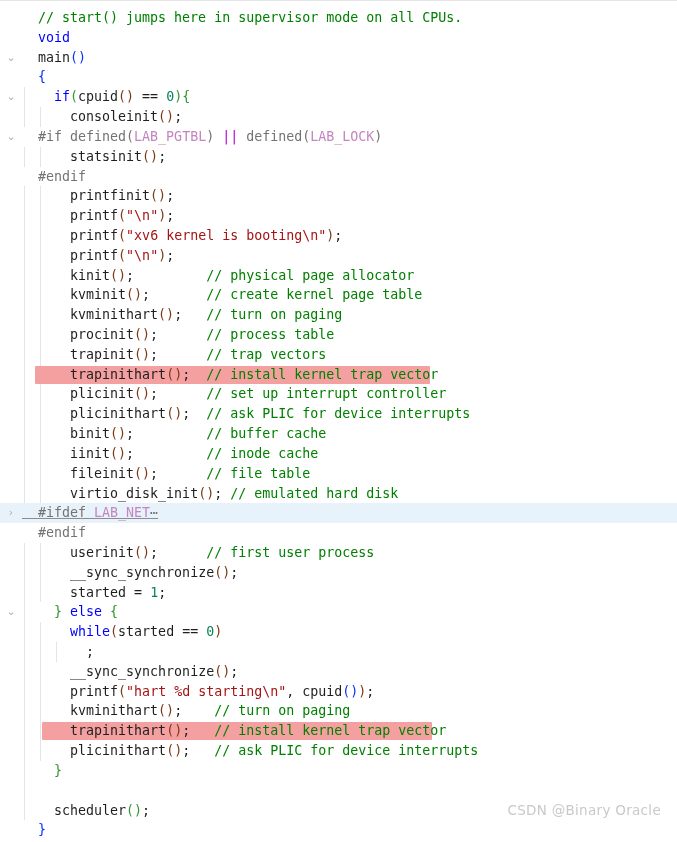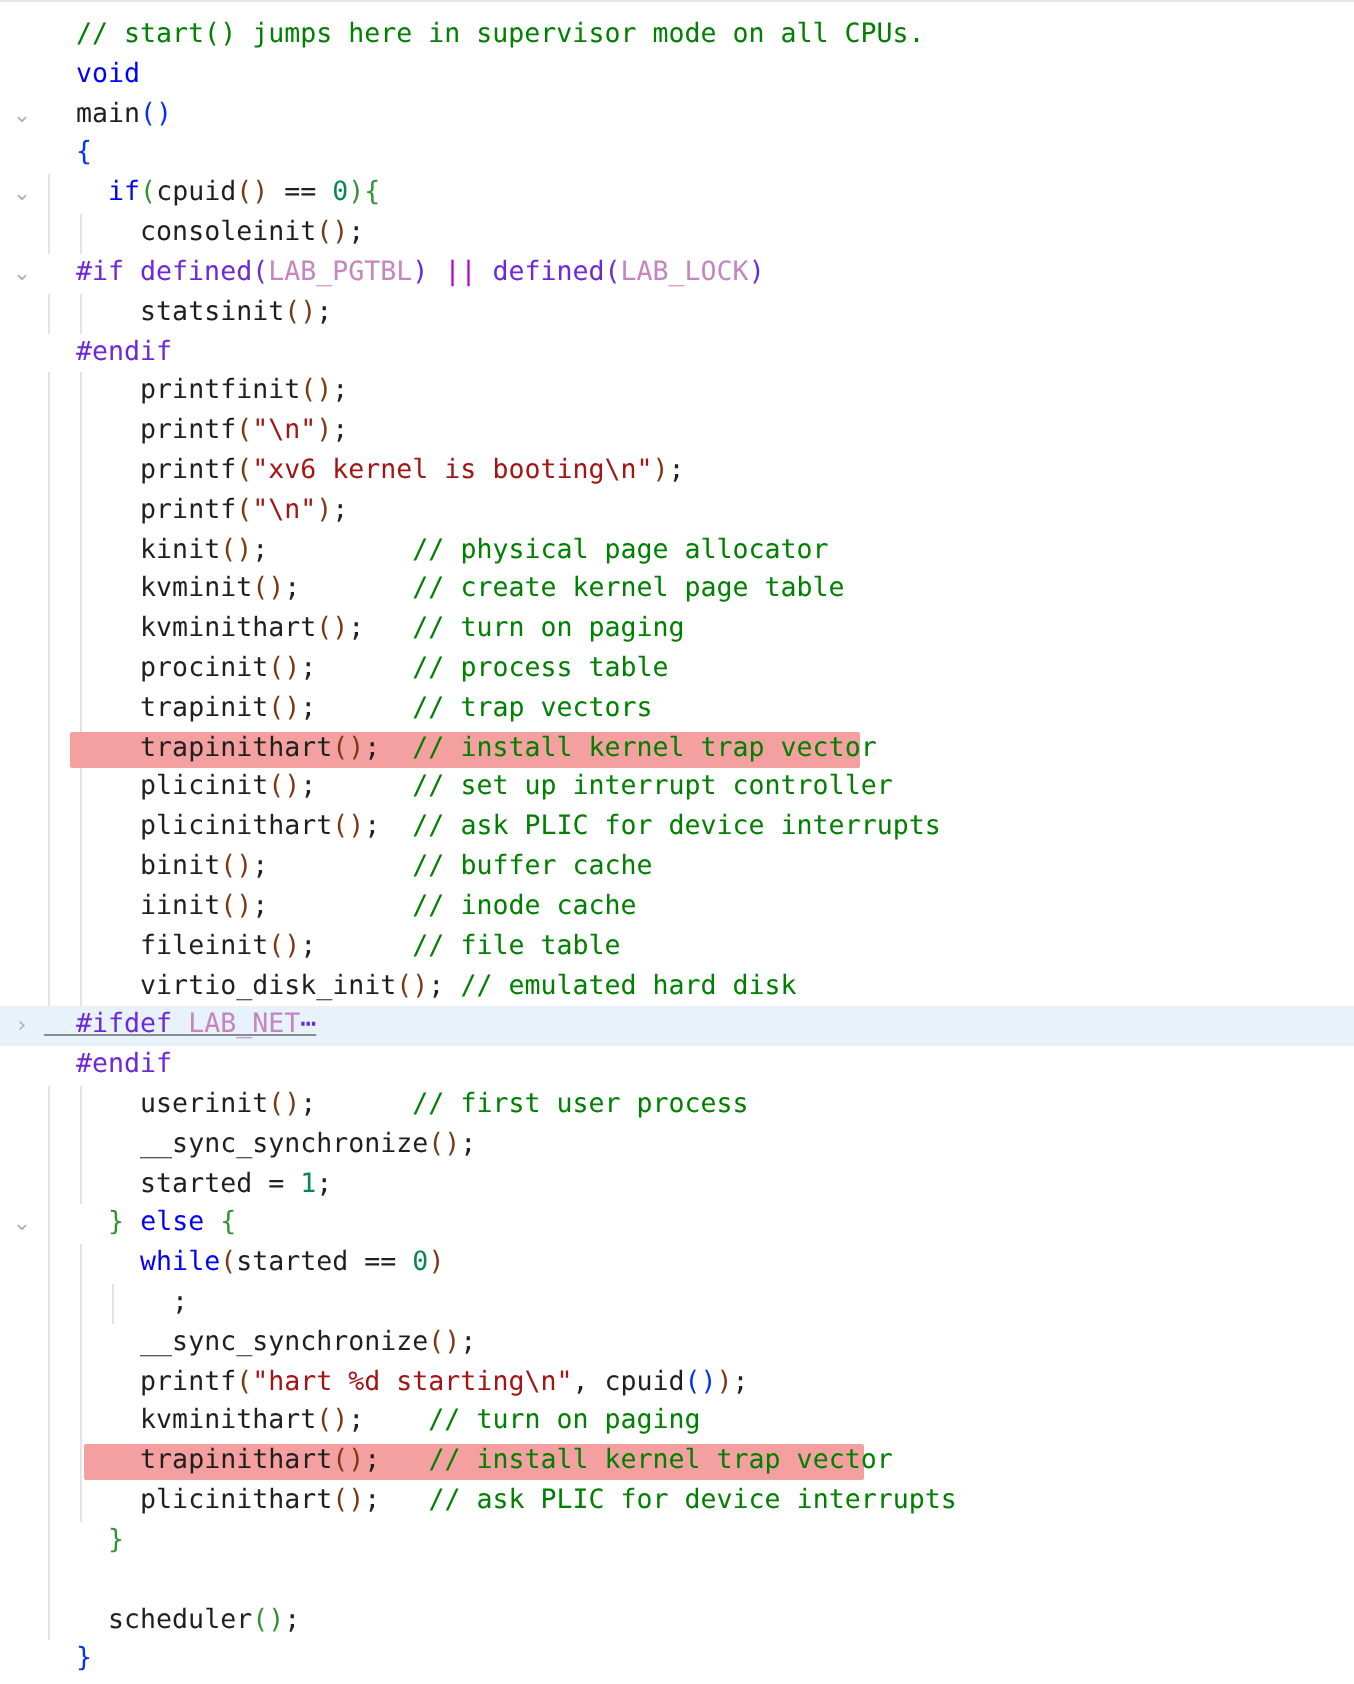--- a/index.html
+++ b/index.html
@@ -71,21 +71,21 @@
     z-index:0;
   }
   .ltext, .gutter{z-index:1;}
   
   .c  {color:#008000;}              
   .kw {color:#0000ff;}              
   .ty {color:#0000ff;}              
   .fn {color:#1f1f1f;}              
   .st {color:#a31515;}              
   .nu {color:#098658;}              
-  .pp {color:#6d28d9;}              
+  .pp {color:#737373;}              
   .mc {color:#c586c0;}              
   .op {color:#1f1f1f;}              
   .b1 {color:#0431fa;}              
   .b2 {color:#319331;}              
   .b3 {color:#7b3814;}              
   .pk {color:#af00db;}              
   
   #watermark{
     position:absolute;
     right:16px;bottom:24px;
@@ -97,14 +97,15 @@
     z-index:5;
   }
 </style>
 </head>
 <body>
 
 <div id="editor">
 
   <div class="code" id="code-root"><div class="line" style="top: 0px;"><div class="gutter"></div><div class="ltext"><span class="op">  </span><span class="c">// start() jumps here in supervisor mode on all CPUs.</span></div></div><div class="line" style="top: 0px;"><div class="gutter"></div><div class="ltext"><span class="op">  </span><span class="ty">void</span></div></div><div class="line" style="top: 0px;"><div class="gutter">⌄</div><div class="ltext"><span class="op">  </span><span class="fn">main</span><span class="b1">()</span></div></div><div class="line" style="top: 0px;"><div class="gutter"></div><div class="ltext"><span class="op">  </span><span class="b1">{</span></div></div><div class="line" style="top: 0px;"><div class="gutter">⌄</div><div class="guide" style="left: 24px; background: rgb(228, 228, 228);"></div><div class="ltext"><span class="op">    </span><span class="kw">if</span><span class="b2">(</span><span class="fn">cpuid</span><span class="b3">()</span><span class="op"> == </span><span class="nu">0</span><span class="b2">)</span><span class="b2">{</span></div></div><div class="line" style="top: 0px;"><div class="gutter"></div><div class="guide" style="left: 24px; background: rgb(228, 228, 228);"></div><div class="guide" style="left: 40px; background: rgb(228, 228, 228);"></div><div class="ltext"><span class="op">      </span><span class="fn">consoleinit</span><span class="b3">()</span><span class="op">;</span></div></div><div class="line" style="top: 0px;"><div class="gutter">⌄</div><div class="ltext"><span class="op">  </span><span class="pp">#if defined</span><span class="pp">(</span><span class="mc">LAB_PGTBL</span><span class="pp">)</span><span class="pp"> </span><span class="pk">||</span><span class="pp"> defined</span><span class="pp">(</span><span class="mc">LAB_LOCK</span><span class="pp">)</span></div></div><div class="line" style="top: 0px;"><div class="gutter"></div><div class="guide" style="left: 24px; background: rgb(228, 228, 228);"></div><div class="guide" style="left: 40px; background: rgb(228, 228, 228);"></div><div class="ltext"><span class="op">      </span><span class="fn">statsinit</span><span class="b3">()</span><span class="op">;</span></div></div><div class="line" style="top: 0px;"><div class="gutter"></div><div class="ltext"><span class="op">  </span><span class="pp">#endif</span></div></div><div class="line" style="top: 0px;"><div class="gutter"></div><div class="guide" style="left: 24px; background: rgb(228, 228, 228);"></div><div class="guide" style="left: 40px; background: rgb(228, 228, 228);"></div><div class="ltext"><span class="op">      </span><span class="fn">printfinit</span><span class="b3">()</span><span class="op">;</span></div></div><div class="line" style="top: 0px;"><div class="gutter"></div><div class="guide" style="left: 24px; background: rgb(228, 228, 228);"></div><div class="guide" style="left: 40px; background: rgb(228, 228, 228);"></div><div class="ltext"><span class="op">      </span><span class="fn">printf</span><span class="b3">(</span><span class="st">"\n"</span><span class="b3">)</span><span class="op">;</span></div></div><div class="line" style="top: 0px;"><div class="gutter"></div><div class="guide" style="left: 24px; background: rgb(228, 228, 228);"></div><div class="guide" style="left: 40px; background: rgb(228, 228, 228);"></div><div class="ltext"><span class="op">      </span><span class="fn">printf</span><span class="b3">(</span><span class="st">"xv6 kernel is booting\n"</span><span class="b3">)</span><span class="op">;</span></div></div><div class="line" style="top: 0px;"><div class="gutter"></div><div class="guide" style="left: 24px; background: rgb(228, 228, 228);"></div><div class="guide" style="left: 40px; background: rgb(228, 228, 228);"></div><div class="ltext"><span class="op">      </span><span class="fn">printf</span><span class="b3">(</span><span class="st">"\n"</span><span class="b3">)</span><span class="op">;</span></div></div><div class="line" style="top: 0px;"><div class="gutter"></div><div class="guide" style="left: 24px; background: rgb(228, 228, 228);"></div><div class="guide" style="left: 40px; background: rgb(228, 228, 228);"></div><div class="ltext"><span class="op">      </span><span class="fn">kinit</span><span class="b3">()</span><span class="op">;</span><span class="op">         </span><span class="c">// physical page allocator</span></div></div><div class="line" style="top: 0px;"><div class="gutter"></div><div class="guide" style="left: 24px; background: rgb(228, 228, 228);"></div><div class="guide" style="left: 40px; background: rgb(228, 228, 228);"></div><div class="ltext"><span class="op">      </span><span class="fn">kvminit</span><span class="b3">()</span><span class="op">;</span><span class="op">       </span><span class="c">// create kernel page table</span></div></div><div class="line" style="top: 0px;"><div class="gutter"></div><div class="guide" style="left: 24px; background: rgb(228, 228, 228);"></div><div class="guide" style="left: 40px; background: rgb(228, 228, 228);"></div><div class="ltext"><span class="op">      </span><span class="fn">kvminithart</span><span class="b3">()</span><span class="op">;</span><span class="op">   </span><span class="c">// turn on paging</span></div></div><div class="line" style="top: 0px;"><div class="gutter"></div><div class="guide" style="left: 24px; background: rgb(228, 228, 228);"></div><div class="guide" style="left: 40px; background: rgb(228, 228, 228);"></div><div class="ltext"><span class="op">      </span><span class="fn">procinit</span><span class="b3">()</span><span class="op">;</span><span class="op">      </span><span class="c">// process table</span></div></div><div class="line" style="top: 0px;"><div class="gutter"></div><div class="guide" style="left: 24px; background: rgb(228, 228, 228);"></div><div class="guide" style="left: 40px; background: rgb(228, 228, 228);"></div><div class="ltext"><span class="op">      </span><span class="fn">trapinit</span><span class="b3">()</span><span class="op">;</span><span class="op">      </span><span class="c">// trap vectors</span></div></div><div class="line" style="top: 0px;"><div class="gutter"></div><div class="guide" style="left: 24px; background: rgb(228, 228, 228);"></div><div class="guide" style="left: 40px; background: rgb(228, 228, 228);"></div><div class="hl" style="left: 35px; width: 395px; background: rgb(245, 160, 160);"></div><div class="ltext"><span class="op">      </span><span class="fn">trapinithart</span><span class="b3">()</span><span class="op">;</span><span class="op">  </span><span class="c">// install kernel trap vector</span></div></div><div class="line" style="top: 0px;"><div class="gutter"></div><div class="guide" style="left: 24px; background: rgb(228, 228, 228);"></div><div class="guide" style="left: 40px; background: rgb(228, 228, 228);"></div><div class="ltext"><span class="op">      </span><span class="fn">plicinit</span><span class="b3">()</span><span class="op">;</span><span class="op">      </span><span class="c">// set up interrupt controller</span></div></div><div class="line" style="top: 0px;"><div class="gutter"></div><div class="guide" style="left: 24px; background: rgb(228, 228, 228);"></div><div class="guide" style="left: 40px; background: rgb(228, 228, 228);"></div><div class="ltext"><span class="op">      </span><span class="fn">plicinithart</span><span class="b3">()</span><span class="op">;</span><span class="op">  </span><span class="c">// ask PLIC for device interrupts</span></div></div><div class="line" style="top: 0px;"><div class="gutter"></div><div class="guide" style="left: 24px; background: rgb(228, 228, 228);"></div><div class="guide" style="left: 40px; background: rgb(228, 228, 228);"></div><div class="ltext"><span class="op">      </span><span class="fn">binit</span><span class="b3">()</span><span class="op">;</span><span class="op">         </span><span class="c">// buffer cache</span></div></div><div class="line" style="top: 0px;"><div class="gutter"></div><div class="guide" style="left: 24px; background: rgb(228, 228, 228);"></div><div class="guide" style="left: 40px; background: rgb(228, 228, 228);"></div><div class="ltext"><span class="op">      </span><span class="fn">iinit</span><span class="b3">()</span><span class="op">;</span><span class="op">         </span><span class="c">// inode cache</span></div></div><div class="line" style="top: 0px;"><div class="gutter"></div><div class="guide" style="left: 24px; background: rgb(228, 228, 228);"></div><div class="guide" style="left: 40px; background: rgb(228, 228, 228);"></div><div class="ltext"><span class="op">      </span><span class="fn">fileinit</span><span class="b3">()</span><span class="op">;</span><span class="op">      </span><span class="c">// file table</span></div></div><div class="line" style="top: 0px;"><div class="gutter"></div><div class="guide" style="left: 24px; background: rgb(228, 228, 228);"></div><div class="guide" style="left: 40px; background: rgb(228, 228, 228);"></div><div class="ltext"><span class="op">      </span><span class="fn">virtio_disk_init</span><span class="b3">()</span><span class="op">;</span><span class="op"> </span><span class="c">// emulated hard disk</span></div></div><div class="line folded" style="top: 0px;"><div class="gutter">›</div><div class="ltext"><span class="op">  </span><span class="pp">#ifdef </span><span class="mc">LAB_NET</span><span class="pp">⋯</span></div></div><div class="line" style="top: 0px;"><div class="gutter"></div><div class="ltext"><span class="op">  </span><span class="pp">#endif</span></div></div><div class="line" style="top: 0px;"><div class="gutter"></div><div class="guide" style="left: 24px; background: rgb(228, 228, 228);"></div><div class="guide" style="left: 40px; background: rgb(228, 228, 228);"></div><div class="ltext"><span class="op">      </span><span class="fn">userinit</span><span class="b3">()</span><span class="op">;</span><span class="op">      </span><span class="c">// first user process</span></div></div><div class="line" style="top: 0px;"><div class="gutter"></div><div class="guide" style="left: 24px; background: rgb(228, 228, 228);"></div><div class="guide" style="left: 40px; background: rgb(228, 228, 228);"></div><div class="ltext"><span class="op">      </span><span class="fn">__sync_synchronize</span><span class="b3">()</span><span class="op">;</span></div></div><div class="line" style="top: 0px;"><div class="gutter"></div><div class="guide" style="left: 24px; background: rgb(228, 228, 228);"></div><div class="guide" style="left: 40px; background: rgb(228, 228, 228);"></div><div class="ltext"><span class="op">      </span><span class="fn">started</span><span class="op"> = </span><span class="nu">1</span><span class="op">;</span></div></div><div class="line" style="top: 0px;"><div class="gutter">⌄</div><div class="guide" style="left: 24px; background: rgb(228, 228, 228);"></div><div class="ltext"><span class="op">    </span><span class="b2">}</span><span class="op"> </span><span class="kw">else</span><span class="op"> </span><span class="b2">{</span></div></div><div class="line" style="top: 0px;"><div class="gutter"></div><div class="guide" style="left: 24px; background: rgb(228, 228, 228);"></div><div class="guide" style="left: 40px; background: rgb(228, 228, 228);"></div><div class="ltext"><span class="op">      </span><span class="kw">while</span><span class="b3">(</span><span class="fn">started</span><span class="op"> == </span><span class="nu">0</span><span class="b3">)</span></div></div><div class="line" style="top: 0px;"><div class="gutter"></div><div class="guide" style="left: 24px; background: rgb(228, 228, 228);"></div><div class="guide" style="left: 40px; background: rgb(228, 228, 228);"></div><div class="guide" style="left: 56px; background: rgb(228, 228, 228);"></div><div class="ltext"><span class="op">        </span><span class="op">;</span></div></div><div class="line" style="top: 0px;"><div class="gutter"></div><div class="guide" style="left: 24px; background: rgb(228, 228, 228);"></div><div class="guide" style="left: 40px; background: rgb(228, 228, 228);"></div><div class="ltext"><span class="op">      </span><span class="fn">__sync_synchronize</span><span class="b3">()</span><span class="op">;</span></div></div><div class="line" style="top: 0px;"><div class="gutter"></div><div class="guide" style="left: 24px; background: rgb(228, 228, 228);"></div><div class="guide" style="left: 40px; background: rgb(228, 228, 228);"></div><div class="ltext"><span class="op">      </span><span class="fn">printf</span><span class="b3">(</span><span class="st">"hart %d starting\n"</span><span class="op">, </span><span class="fn">cpuid</span><span class="b1">()</span><span class="b3">)</span><span class="op">;</span></div></div><div class="line" style="top: 0px;"><div class="gutter"></div><div class="guide" style="left: 24px; background: rgb(228, 228, 228);"></div><div class="guide" style="left: 40px; background: rgb(228, 228, 228);"></div><div class="ltext"><span class="op">      </span><span class="fn">kvminithart</span><span class="b3">()</span><span class="op">;</span><span class="op">    </span><span class="c">// turn on paging</span></div></div><div class="line" style="top: 0px;"><div class="gutter"></div><div class="guide" style="left: 24px; background: rgb(228, 228, 228);"></div><div class="guide" style="left: 40px; background: rgb(228, 228, 228);"></div><div class="hl" style="left: 42px; width: 390px; background: rgb(245, 160, 160);"></div><div class="ltext"><span class="op">      </span><span class="fn">trapinithart</span><span class="b3">()</span><span class="op">;</span><span class="op">   </span><span class="c">// install kernel trap vector</span></div></div><div class="line" style="top: 0px;"><div class="gutter"></div><div class="guide" style="left: 24px; background: rgb(228, 228, 228);"></div><div class="guide" style="left: 40px; background: rgb(228, 228, 228);"></div><div class="ltext"><span class="op">      </span><span class="fn">plicinithart</span><span class="b3">()</span><span class="op">;</span><span class="op">   </span><span class="c">// ask PLIC for device interrupts</span></div></div><div class="line" style="top: 0px;"><div class="gutter"></div><div class="guide" style="left: 24px; background: rgb(228, 228, 228);"></div><div class="ltext"><span class="op">    </span><span class="b2">}</span></div></div><div class="line" style="top: 0px;"><div class="gutter"></div><div class="guide" style="left: 24px; background: rgb(228, 228, 228);"></div><div class="ltext"></div></div><div class="line" style="top: 0px;"><div class="gutter"></div><div class="guide" style="left: 24px; background: rgb(228, 228, 228);"></div><div class="ltext"><span class="op">    </span><span class="fn">scheduler</span><span class="b2">()</span><span class="op">;</span></div></div><div class="line" style="top: 0px;"><div class="gutter"></div><div class="ltext"><span class="op">  </span><span class="b1">}</span></div></div></div>
 
+  <div id="watermark">CSDN @Binary Oracle</div>
 
 </div>
 
 </body></html>

